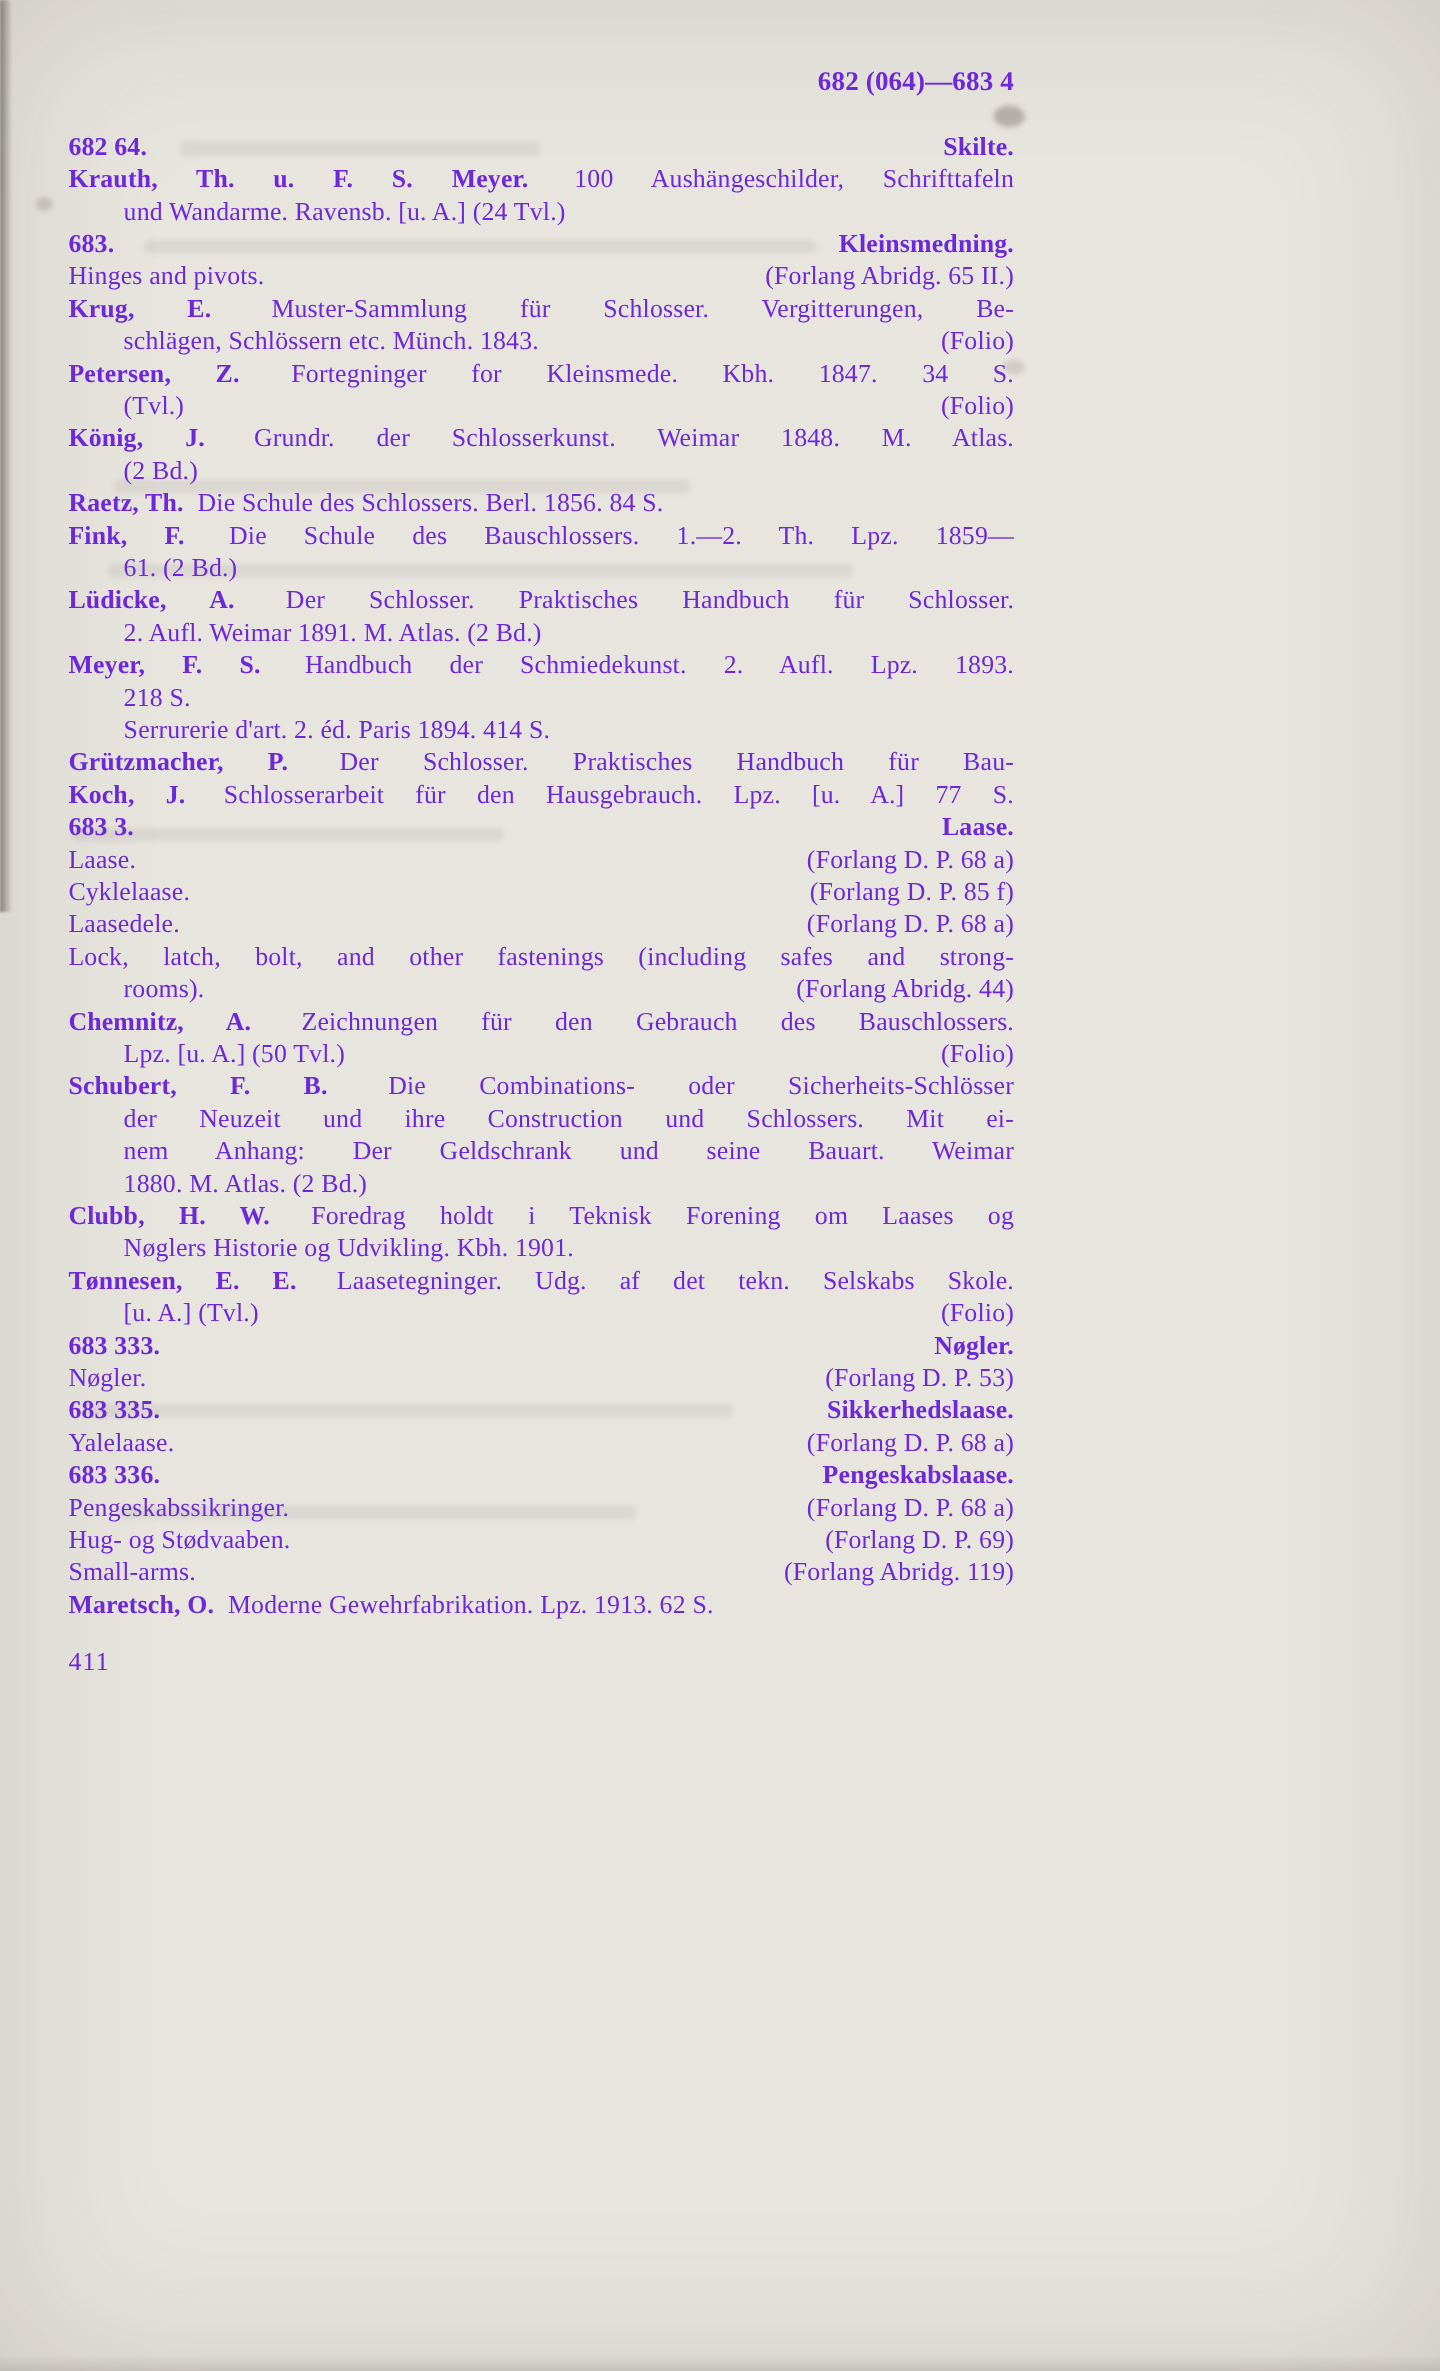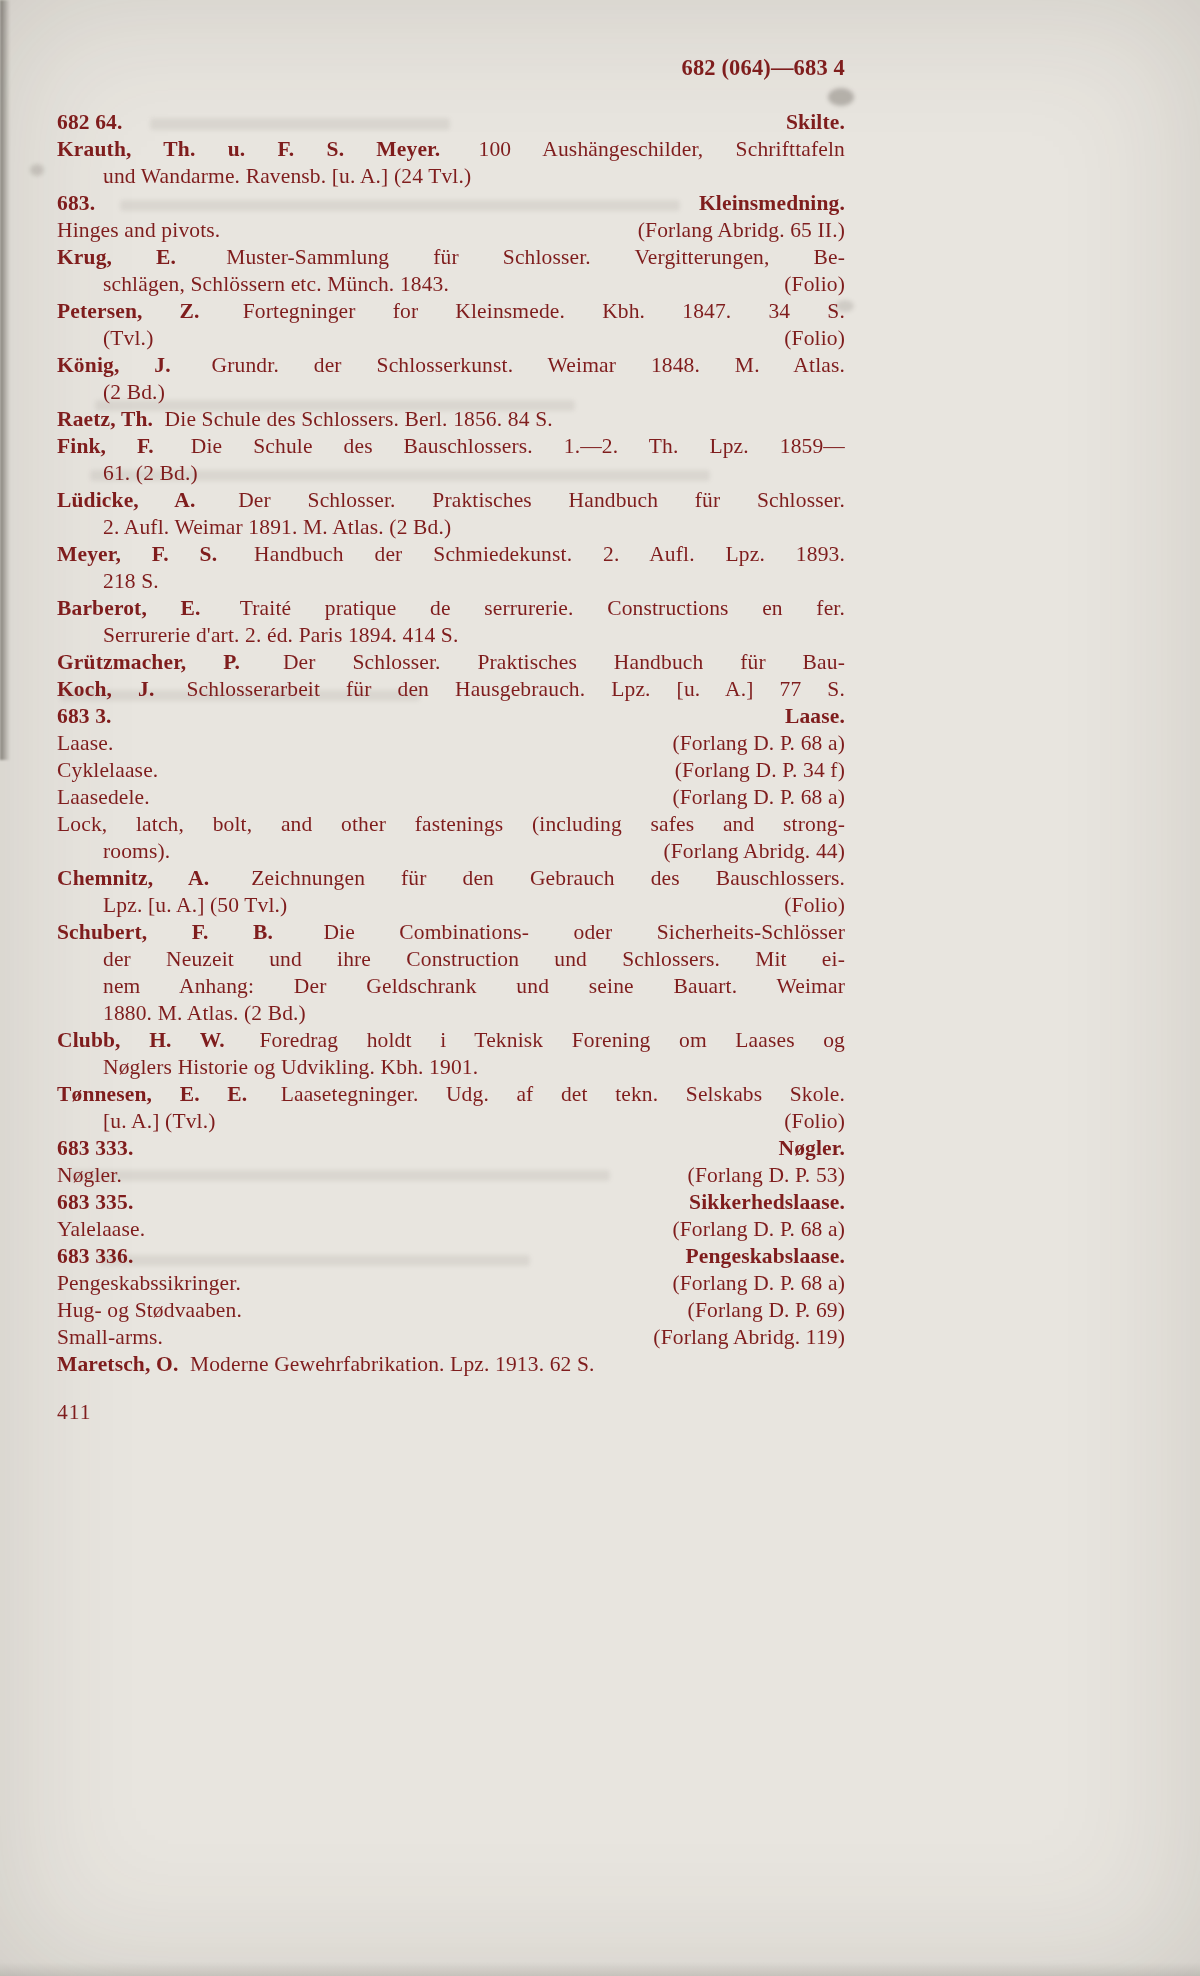--- a/index.html
+++ b/index.html
@@ -37,21 +37,21 @@
     position: absolute;
     background: rgba(95,88,78,0.10);
     border-radius: 4px;
     filter: blur(2px);
   }
 
   .content {
     position: absolute;
     left: 57px; top: 54px;
     width: 788px;
-    color: #7f1d1d;
+    color: #6d28d9;
     font-size: 21.5px;
     line-height: 27px;
     letter-spacing: 0.15px;
   }
   .header {
     font-weight: bold;
     text-align: right;
     font-size: 22.5px;
     margin-bottom: 28px;
   }
@@ -115,35 +115,34 @@
         </div>
         <div class="line fill"><span class="main"><b>König, J.</b> Grundr. der Schlosserkunst. Weimar 1848. M. Atlas.</span></div>
         <div class="line indent"><span class="main">(2 Bd.)</span></div>
         <div class="line"><span class="main"><b>Raetz, Th.</b> Die Schule des Schlossers.  Berl. 1856.  84 S.</span></div>
         <div class="line fill"><span class="main"><b>Fink, F.</b> Die Schule des Bauschlossers. 1.—2. Th. Lpz. 1859—</span></div>
         <div class="line indent"><span class="main">61.  (2 Bd.)</span></div>
         <div class="line fill"><span class="main"><b>Lüdicke, A.</b> Der Schlosser. Praktisches Handbuch für Schlosser.</span></div>
         <div class="line indent"><span class="main">2.  Aufl.   Weimar  1891.   M.  Atlas.   (2 Bd.)</span></div>
         <div class="line fill"><span class="main"><b>Meyer, F. S.</b> Handbuch der Schmiedekunst. 2. Aufl. Lpz. 1893.</span></div>
         <div class="line indent"><span class="main">218 S.</span></div>
-        <div class="line fill"><span class="main"><b>Barberot, E.</b> Traité pratique de serrurerie. Constructions en fer.</span></div>
         <div class="line indent"><span class="main">Serrurerie d'art.  2.  éd.   Paris 1894.   414 S.</span></div>
         <div class="line fill"><span class="main"><b>Grützmacher, P.</b> Der Schlosser. Praktisches Handbuch für Bau-</span></div>
         <div class="line fill"><span class="main"><b>Koch, J.</b> Schlosserarbeit für den Hausgebrauch. Lpz. [u. A.] 77 S.</span></div>
         <div class="line heading spread">
           <span class="main"><b>683 3.</b></span>
           <span class="right">Laase.</span>
         </div>
         <div class="line spread">
           <span class="main">Laase.</span>
           <span class="right">(Forlang D. P. 68 a)</span>
         </div>
         <div class="line spread">
           <span class="main">Cyklelaase.</span>
-          <span class="right">(Forlang D. P. 34 f)</span>
+          <span class="right">(Forlang D. P. 85 f)</span>
         </div>
         <div class="line spread">
           <span class="main">Laasedele.</span>
           <span class="right">(Forlang D. P. 68 a)</span>
         </div>
         <div class="line fill"><span class="main">Lock, latch, bolt, and other fastenings (including safes and strong-</span></div>
         <div class="line indent spread">
           <span class="main">rooms).</span>
           <span class="right">(Forlang Abridg. 44)</span>
         </div>

